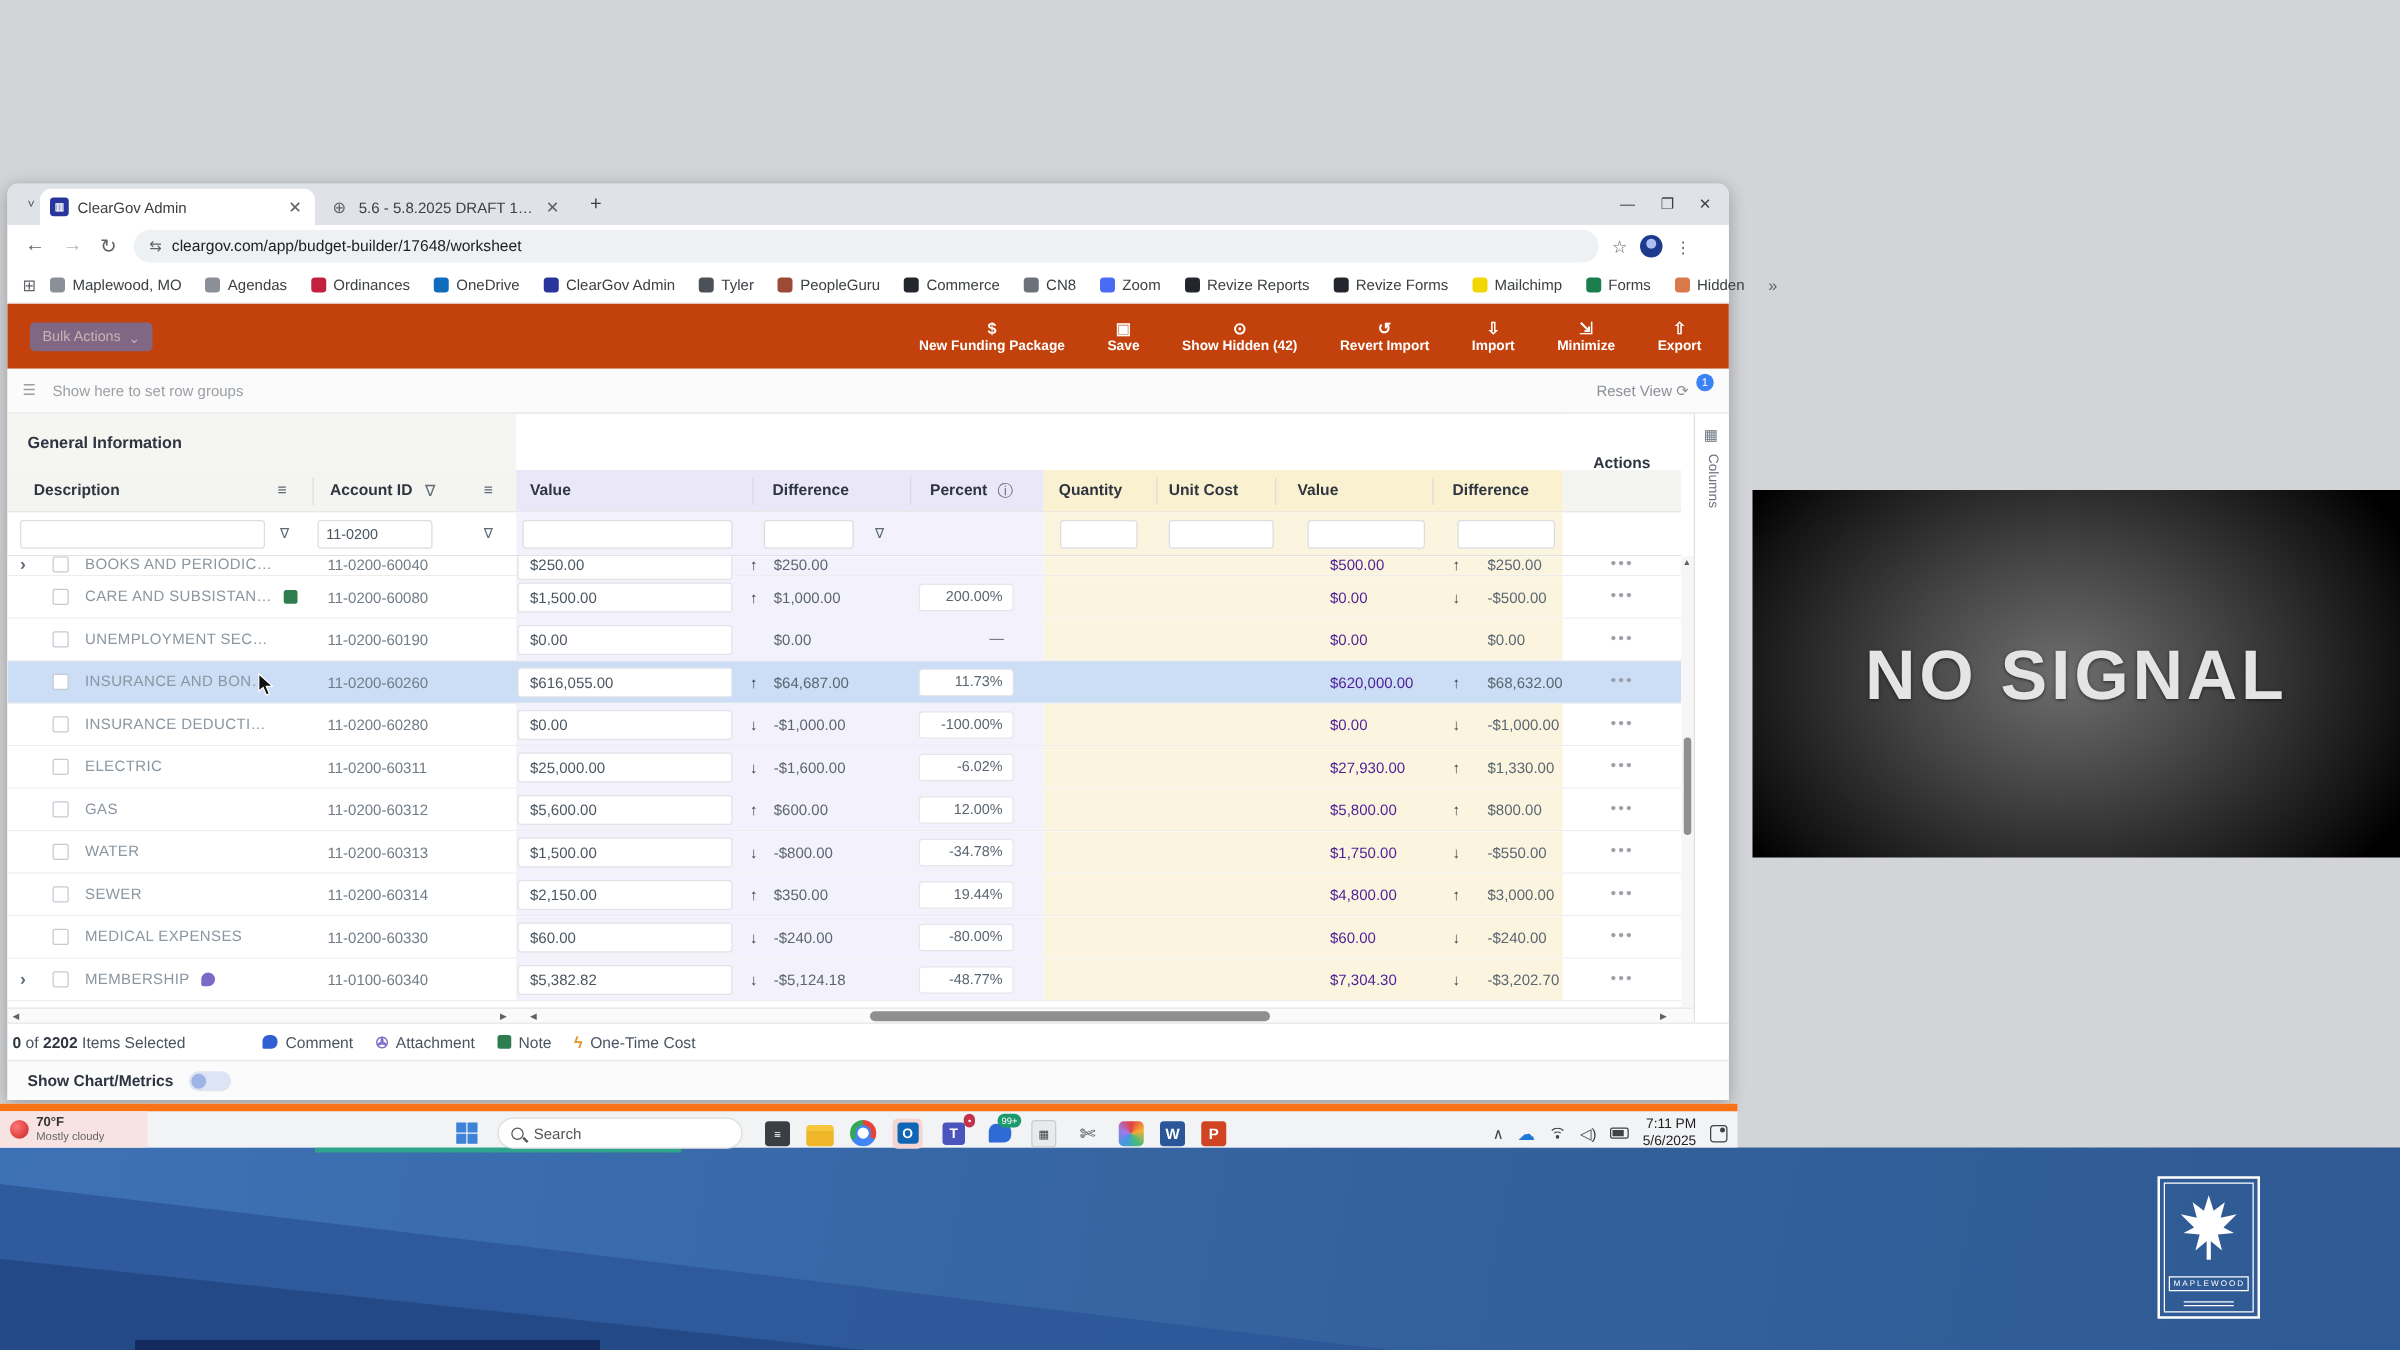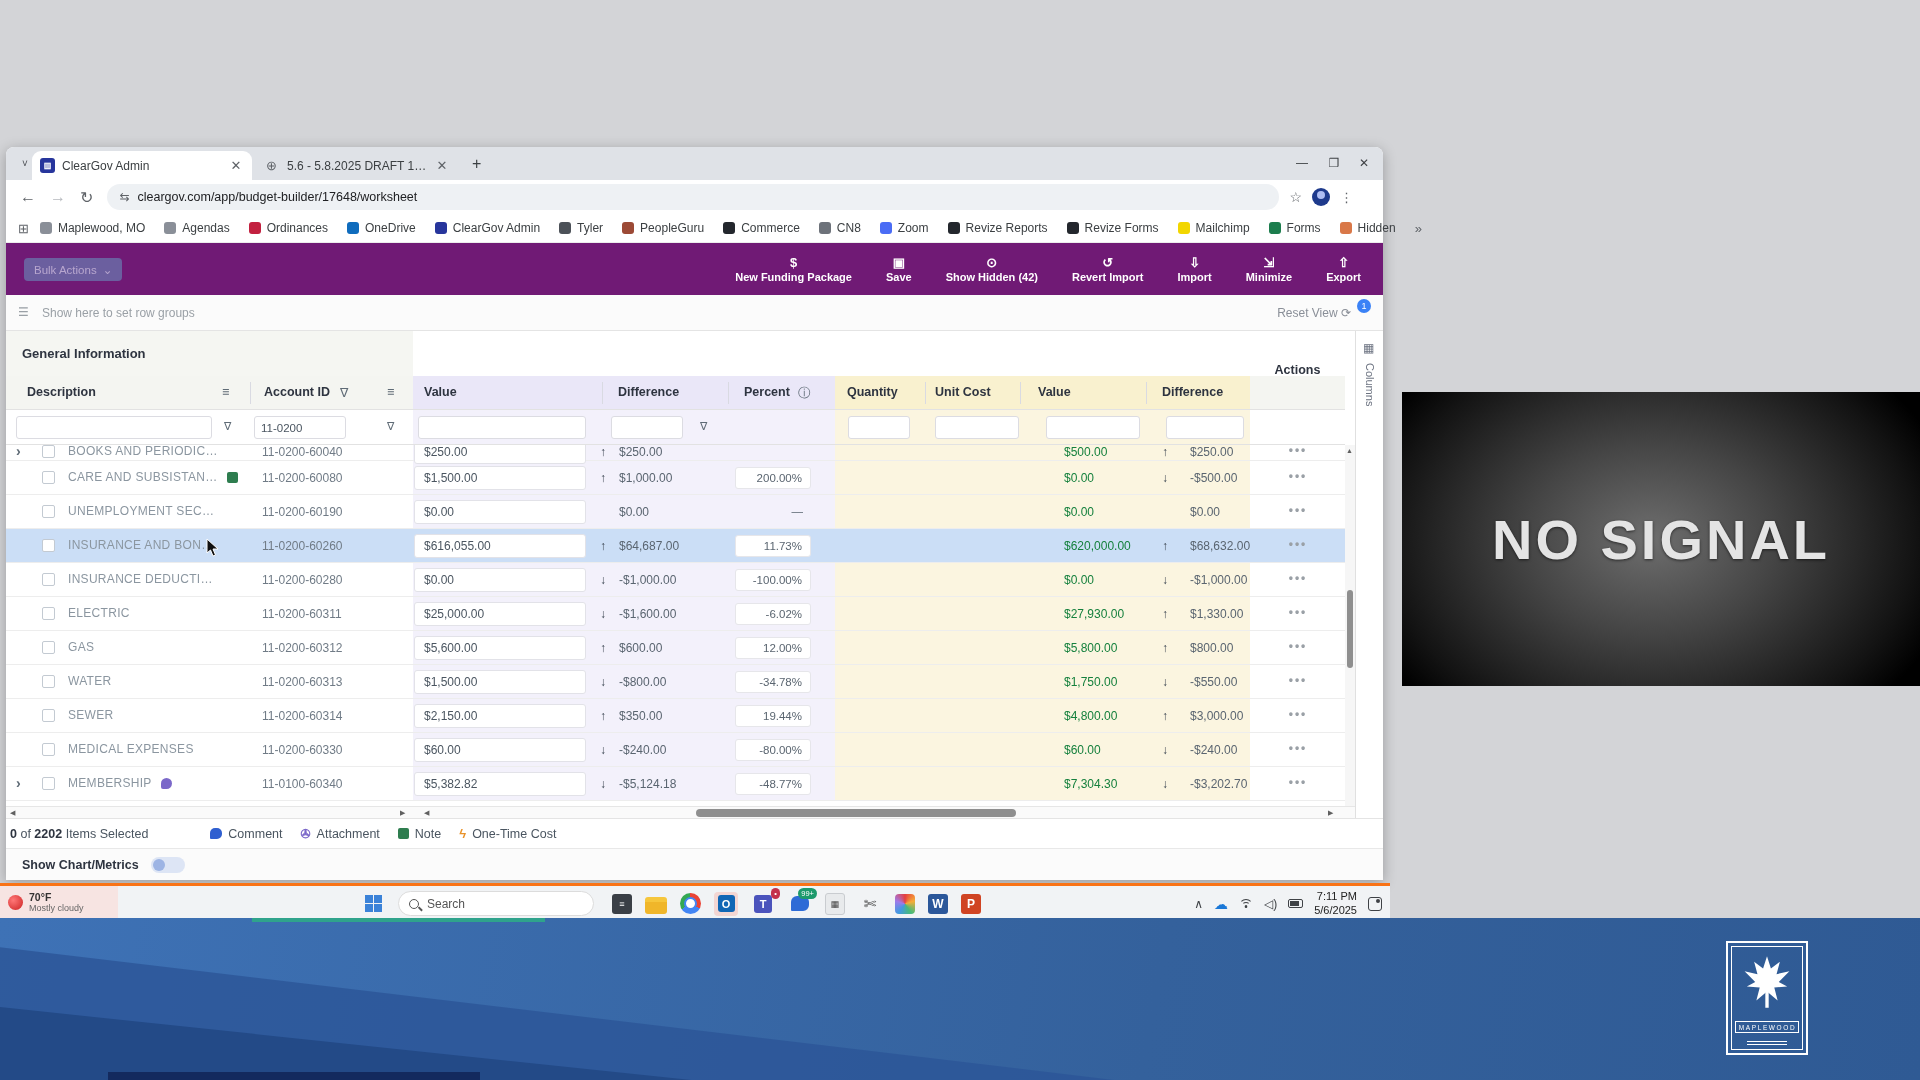--- a/index.html
+++ b/index.html
@@ -75,21 +75,21 @@
 
   
   #bookmarks { position:absolute; left:0; top:67px; width:100%; height:29px; background:#fff;
       display:flex; align-items:center; font-size:12px; color:#3c4043; border-bottom:1px solid #ececec; }
   .bm-apps { color:#5f6368; font-size:13px; margin:0 10px 0 12px; letter-spacing:1px; }
   .bm { display:flex; align-items:center; gap:6px; margin-right:19px; white-space:nowrap; }
   .bm .dot { width:12px; height:12px; border-radius:3px; flex:none; }
   .bm-more { margin-left:auto; margin-right:14px; color:#5f6368; font-size:13px; }
 
   
-  #bluebar { position:absolute; left:0; top:96px; width:100%; height:52px; background:#701a75; }
+  #bluebar { position:absolute; left:0; top:96px; width:100%; height:52px; background:#c2410c; }
   #bulk-actions { position:absolute; left:18px; top:15px; height:23px; background:#6a76ad;
       border-radius:4px; color:#cfd5ec; font-size:11.5px; padding:0 10px; display:flex;
       align-items:center; gap:6px; opacity:.75; }
   #blue-actions { position:absolute; right:22px; top:0; height:52px; display:flex; gap:34px;
       align-items:center; }
   .bact { display:flex; flex-direction:column; align-items:center; gap:2px; color:#fff; }
   .bact .g { font-size:13px; line-height:13px; font-weight:bold; }
   .bact .l { font-size:11px; font-weight:600; white-space:nowrap; }
 
   
@@ -157,21 +157,21 @@
   .a25 { left:594px; }
   .a26 { left:1156px; }
   .dtxt { font-size:12px; color:#5a6570; top:10px; }
   .d25 { left:613px; }
   .d26 { left:1184px; }
   .pctbox { left:729px; top:6px; width:76px; height:22px; background:#fff; border:1px solid #e6e6ea;
       border-radius:3px; font-size:11.5px; color:#5a6570; line-height:20px; text-align:right;
       padding-right:8px; }
   .pctbox.plain { background:none; border:none; }
   .v26 { left:1058px; top:10px; font-size:12px; color:#707b60; color:#6e7a52; color:#687355; }
-  .v26 { color:#15803d; }
+  .v26 { color:#4c1d95; }
   .dots { left:1268px; top:8px; width:48px; text-align:center; color:#9aa0a6; font-size:12px;
       letter-spacing:2px; font-weight:bold; }
 
   
   #cursor { position:absolute; left:200px; top:391px; z-index:5; }
 
   
   #vscroll { position:absolute; left:1339px; top:298px; width:10px; height:361px; background:#f6f6f6; }
   #vscroll .up { position:absolute; left:1px; top:2px; font-size:7px; color:#606060; }
   #vscroll .thumb { position:absolute; left:2px; top:145px; width:6px; height:78px; background:#8f8f8f;
@@ -206,21 +206,21 @@
   .ic.bolt { color:#e8922a; font-size:13px; width:auto; height:auto; font-weight:bold; }
   #chartrow { position:absolute; left:0; top:701px; width:100%; height:32px; background:#fbfbfb;
       border-top:1px solid #e8e8e8; display:flex; align-items:center; }
   #chartrow .lbl { margin-left:16px; font-size:12.5px; font-weight:600; color:#2e3440; }
   #toggle { margin-left:12px; width:34px; height:16px; border-radius:8px; background:#dde5f5; position:relative; }
   #toggle .knob { position:absolute; left:2px; top:2px; width:12px; height:12px; border-radius:50%;
       background:#9db4e4; }
 
   
   #taskbar { position:absolute; left:0; top:883px; width:1390px; height:35px; background:#f1f3f5;
-      border-top:3px solid #f97316; }
+      border-top:6px solid #f97316; }
   #weather { position:absolute; left:0; top:0; width:118px; height:100%; background:#f7e4e2;
       display:flex; align-items:center; gap:6px; padding-left:8px; }
   #weather .wic { width:15px; height:15px; border-radius:50%; background:radial-gradient(circle at 35% 35%, #f77, #c22); }
   #weather .wt { display:flex; flex-direction:column; line-height:1.15; }
   #weather .t1 { font-size:10.5px; color:#333; font-weight:600; }
   #weather .t2 { font-size:9px; color:#666; }
   #winlogo { position:absolute; left:365px; top:9px; width:17px; height:17px; display:grid;
       grid-template-columns:8px 8px; grid-template-rows:8px 8px; gap:1px; }
   #winlogo span { background:#3b82d8; }
   #tb-search { position:absolute; left:398px; top:5px; width:196px; height:25px; background:#fff;

